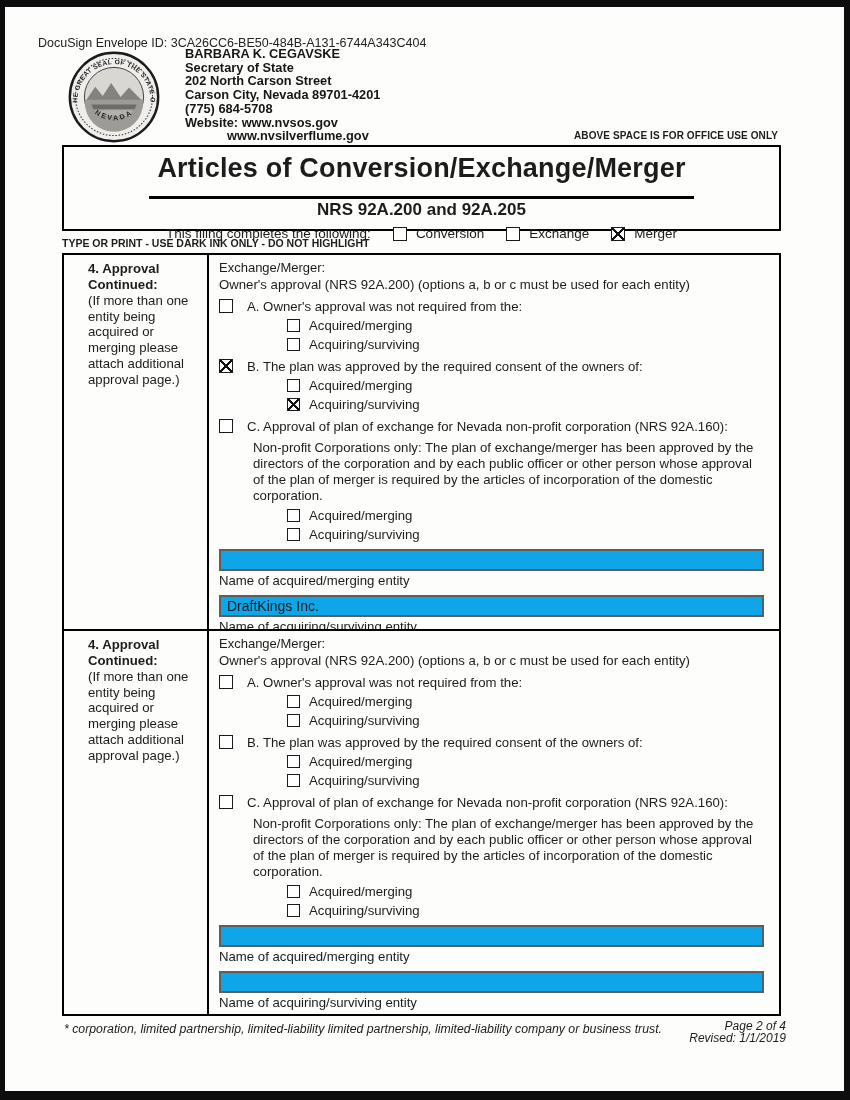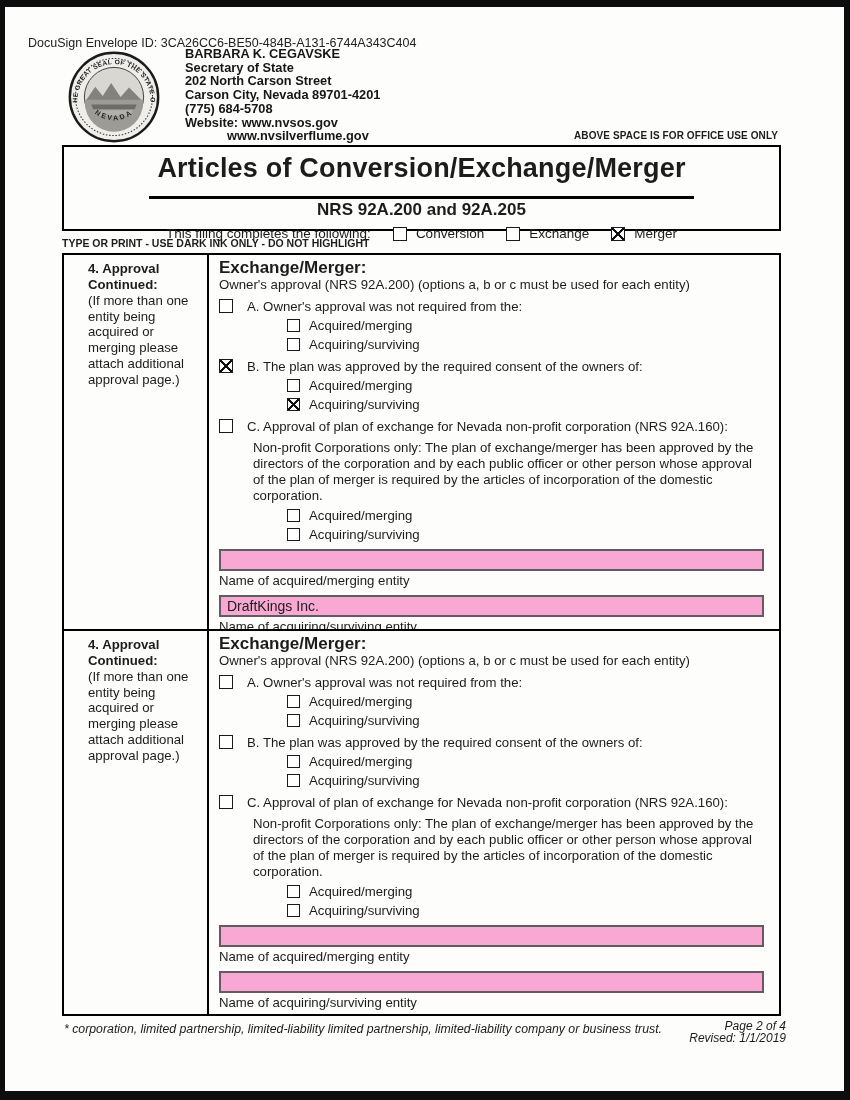--- a/index.html
+++ b/index.html
@@ -8,21 +8,21 @@
     position: relative; width: 850px; height: 1100px;
     background: #fdfdfb; color: #1c1c1c; overflow: hidden;
     font-family: "Liberation Sans", sans-serif;
   }
   .edge { position: absolute; background: #0d0d0d; z-index: 5; }
   .edge-top { left: 0; top: 0; width: 100%; height: 7px; }
   .edge-left { left: 0; top: 0; width: 5px; height: 100%; }
   .edge-right { right: 0; top: 0; width: 6px; height: 100%; }
   .edge-bottom { left: 0; bottom: 0; width: 100%; height: 9px; }
 
-  .docusign-line { position: absolute; left: 28px; top: 36px; font-size: 12.5px; color: #222; }
+  .docusign-line { position: absolute; left: 38px; top: 36px; font-size: 12.5px; color: #222; }
 
   .seal { position: absolute; left: 66px; top: 50px; width: 96px; height: 94px; }
 
   .addr-block { position: absolute; left: 185px; top: 47px; font-weight: bold; font-size: 12.8px; line-height: 13.7px; color: #161616; }
   .addr-indent { padding-left: 42px; }
 
   .office-use { position: absolute; top: 130px; right: 72px; font-weight: bold; font-size: 10px; letter-spacing: 0.1px; }
 
   .title-box {
     position: absolute; left: 62px; top: 145px; width: 719px; height: 86px;
@@ -50,32 +50,32 @@
 
   .form-table { position: absolute; left: 62px; top: 253px; width: 719px; border: 2px solid #000; background: #fdfdfb; }
   .section-row { display: flex; overflow: hidden; }
   .section-row.first { height: 376px; border-bottom: 2px solid #000; }
   .section-row.second { height: 383px; }
 
   .left-cell { width: 145px; flex: none; border-right: 2px solid #000; padding: 6px 4px 6px 24px; font-size: 13.2px; line-height: 1.2; }
   .left-title { font-weight: bold; }
 
   .right-cell { flex: 1; padding: 5px 10px 6px 10px; font-size: 13.2px; line-height: 15px; }
-  .section-heading { font-weight: bold; font-size: 17px; line-height: 16px; }
+  .section-heading { font-weight: normal; font-size: 13px; line-height: 16px; }
   .section-sub { margin-top: 1px; }
 
   .opt-row { display: flex; align-items: flex-start; margin-top: 7px; gap: 14px; }
   .opt-row .cb { margin-top: 0; }
   .sub-row { display: flex; align-items: center; gap: 9px; margin: 4px 0 0 68px; }
   .sub-row .cb { width: 13px; height: 13px; }
   .c-note { margin: 6px 0 0 34px; line-height: 16px; padding-right: 6px; }
 
   .entity-input {
     margin-top: 7px; width: 545px; height: 22px; border: 2px solid #5e5e5e;
-    background: #f9a8d4; font-size: 14px; display: flex; align-items: center; padding: 0 6px;
+    background: #0ea5e9; font-size: 14px; display: flex; align-items: center; padding: 0 6px;
   }
   .entity-label { margin-top: 2px; }
 
   .footnote { position: absolute; left: 64px; top: 1022px; font-style: italic; font-size: 12.3px; color: #1a1a1a; }
   .page-info { position: absolute; right: 64px; top: 1020px; font-size: 12px; line-height: 12px; text-align: right; font-style: italic; }
 </style>
 </head>
 <body>
 
 <div class="scan">

